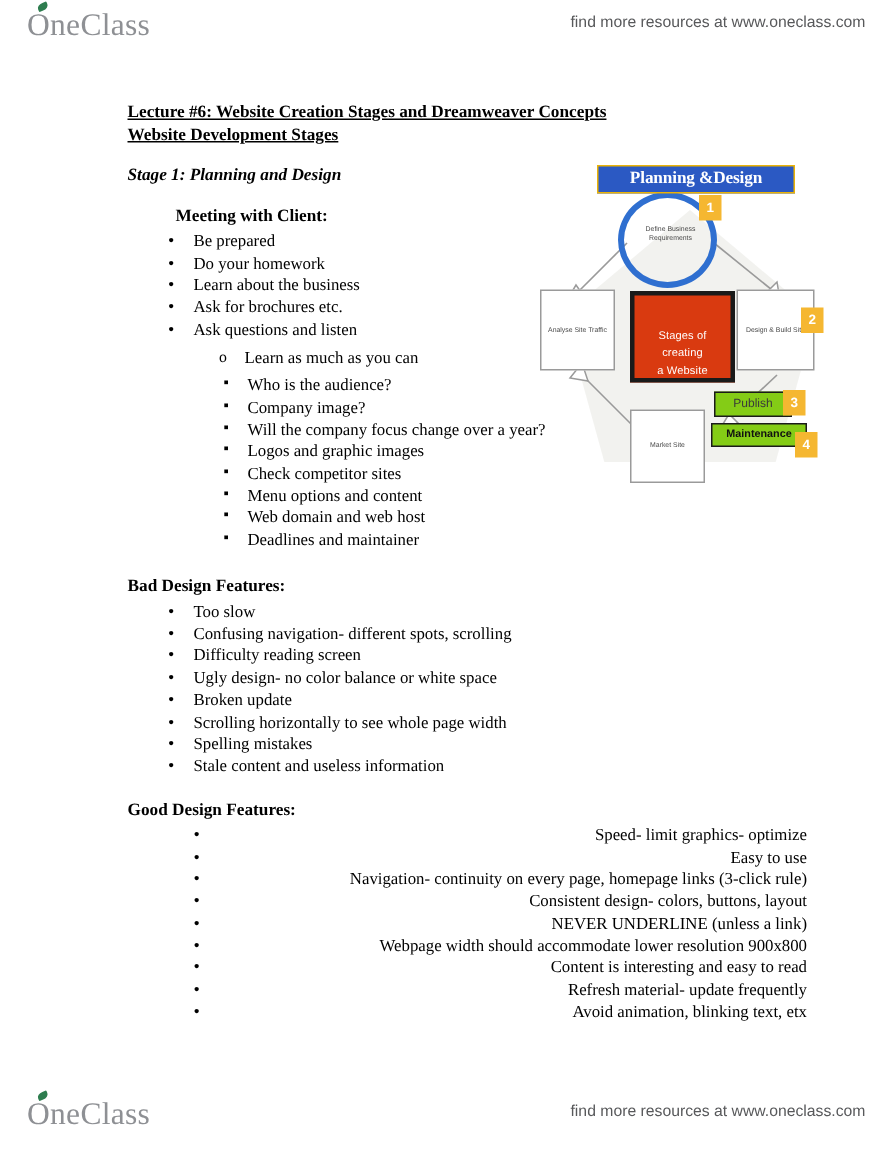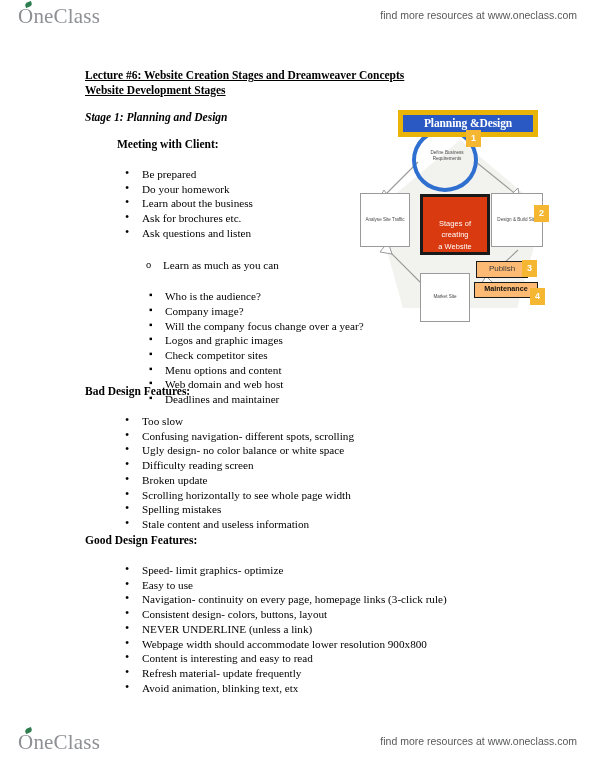--- a/index.html
+++ b/index.html
@@ -100,21 +100,21 @@
     left: 85px;
     font-weight: bold;
     font-size: 11.5px;
     white-space: nowrap;
   }
   #head-meeting { top: 138px; margin-left: 32px; }
   #head-bad     { top: 385px; }
   #head-good    { top: 534px; }
 
   ul.lv1, ul.lv2, ul.lv3 {
-    margin: 17px;
+    margin: 4px;
     padding: 0;
     list-style: none;
   }
   ul.lv1 > li, ul.lv2 > li, ul.lv3 > li {
     position: relative;
     font-size: 11.2px;
     line-height: 14.7px;
   }
   ul.lv1 > li::before {
     content: "\2022";
@@ -154,42 +154,43 @@
     width: 205px;
   }
   .list-bad {
     position: absolute;
     left: 125px;
     top: 397px;
     width: 330px;
   }
   .list-good {
     position: absolute;
-    left: 125px;
+    left: 142px;
     top: 546px;
     width: 400px;
+    text-align: right;
   }
 
   
   .diagram {
     position: absolute;
     left: 358px;
     top: 110px;
     width: 202px;
     height: 220px;
     font-family: "Liberation Sans", sans-serif;
   }
   .diag-banner {
     position: absolute;
     left: 40px;
     top: 0;
     width: 130px;
     height: 17px;
     background: #2b59c3;
-    border: 5px solid #eab308;
+    border: 1px solid #eab308;
     color: #ffffff;
     font-family: "Liberation Serif", serif;
     font-weight: bold;
     font-size: 11.5px;
     line-height: 16px;
     text-align: center;
     letter-spacing: -.1px;
     white-space: nowrap;
     z-index: 6;
   }
@@ -256,21 +257,21 @@
     font-weight: 500;
     display: flex;
     flex-direction: column;
     align-items: center;
     justify-content: flex-end;
     z-index: 5;
     letter-spacing: .1px;
   }
   .diag-label-box {
     position: absolute;
-    background: #fdba74;
+    background: #84cc16;
     border: 1px solid #1a1a1a;
     font-family: "Liberation Sans", sans-serif;
     text-align: center;
     z-index: 6;
     white-space: nowrap;
   }
   #label-publish {
     left: 118px; top: 151px;
     width: 50px; height: 15px;
     font-size: 8px;
@@ -356,22 +357,22 @@
         <li>Web domain and web host</li>
         <li>Deadlines and maintainer</li>
       </ul>
     </div>
 
     <div class="section-head" id="head-bad">Bad Design Features:</div>
     <div class="list-bad">
       <ul class="lv1">
         <li>Too slow</li>
         <li>Confusing navigation- different spots, scrolling</li>
+        <li>Difficulty reading screen</li>
         <li>Ugly design- no color balance or white space</li>
-        <li>Difficulty reading screen</li>
         <li>Broken update</li>
         <li>Scrolling horizontally to see whole page width</li>
         <li>Spelling mistakes</li>
         <li>Stale content and useless information</li>
       </ul>
     </div>
 
     <div class="section-head" id="head-good">Good Design Features:</div>
     <div class="list-good">
       <ul class="lv1">

